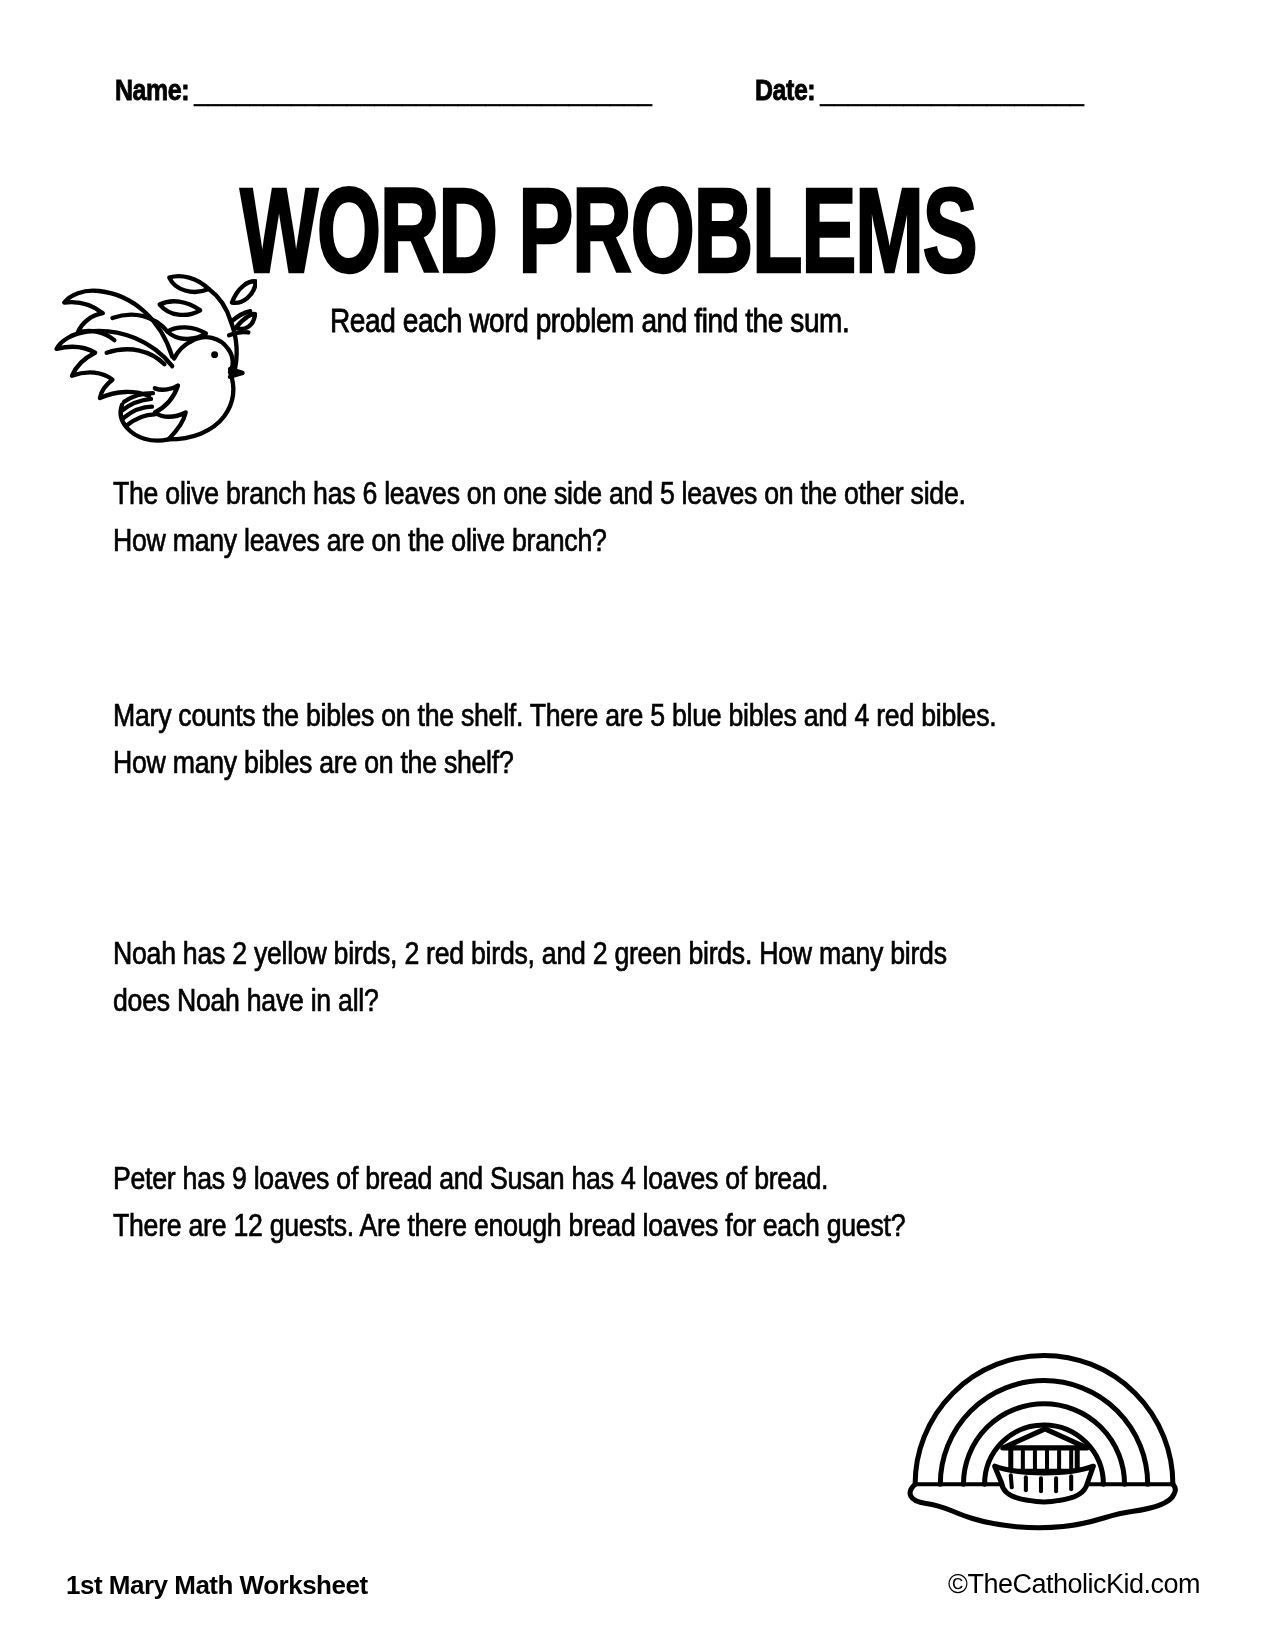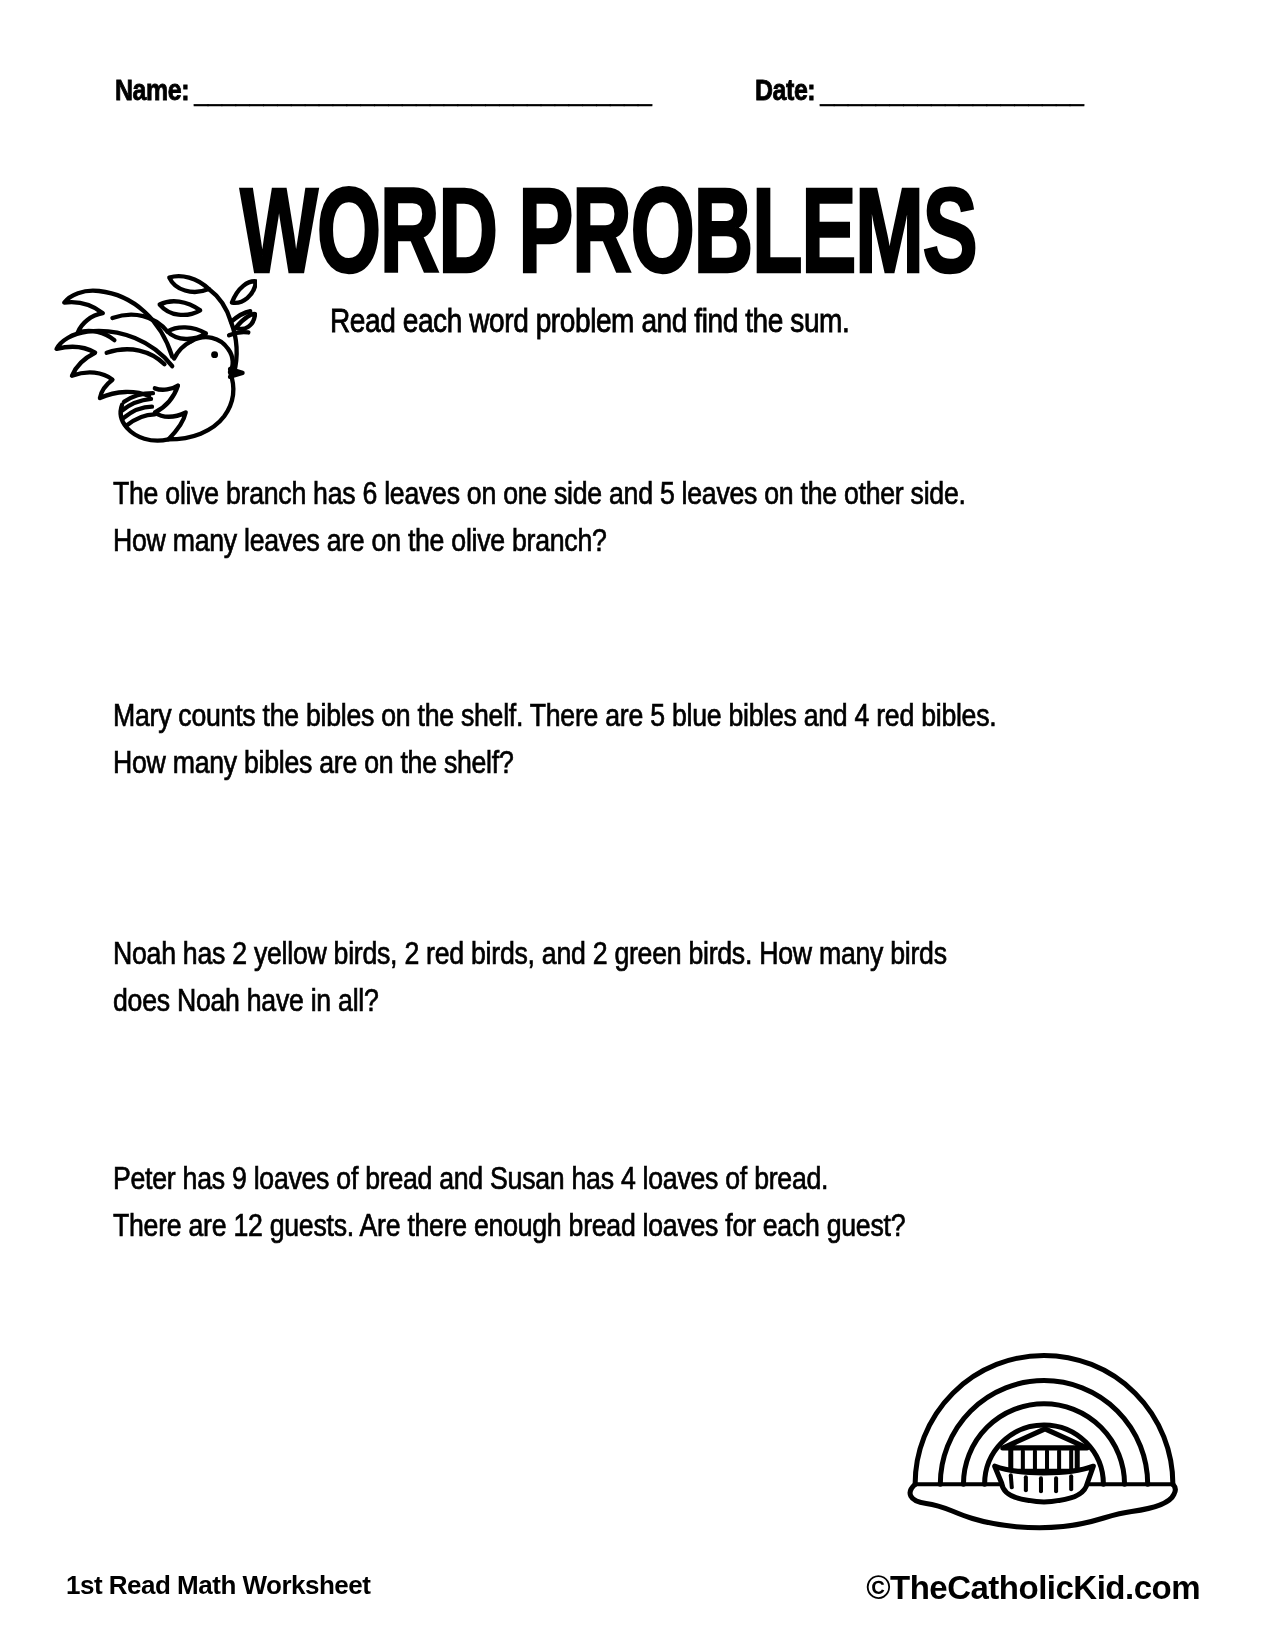--- a/index.html
+++ b/index.html
@@ -37,21 +37,21 @@
   }
   .problem{
     font-size:31px;line-height:47px;font-weight:400;letter-spacing:-0.3px;
     -webkit-text-stroke:0.7px #000;
   }
   .problem div{white-space:nowrap;}
   .footer-left{
     font-size:26px;font-weight:700;letter-spacing:-0.5px;
   }
   .footer-right{
-    font-size:33px;font-weight:700;letter-spacing:-0.5px;
+    font-size:27px;font-weight:400;letter-spacing:-0.5px;
   }
   svg{display:block;}
 </style>
 </head>
 <body>
 
 <div class="abs cond nowrap" style="left:115px;top:74px;">
   <span class="hdr-label">Name:</span><span class="hdr-line">_________________________________</span>
 </div>
 <div class="abs cond nowrap" style="left:755px;top:74px;">
@@ -143,14 +143,14 @@
       <path d="M127,133 L127,146"></path>
       <path d="M142,134 L142,147"></path>
       <path d="M157,134 L157,147"></path>
       <path d="M172,132 L172,145"></path>
     </g>
   </g>
 
   <path d="M17,140 C8,148 11,157 28,159 C46,161 54,168 74,174 C100,182 134,185 164,182 C196,179 208,170 232,167 C254,164 270,159 274,150 C277,145 275,142 273,140" fill="none" stroke="#000" stroke-width="5" stroke-linecap="round"></path>
 </svg>
 
-<div class="abs footer-left" style="left:66px;top:1570px;">1st Read Math Worksheet</div>
+<div class="abs footer-left" style="left:66px;top:1570px;">1st Mary Math Worksheet</div>
 <div class="abs footer-right" style="right:75px;top:1569px;">©TheCatholicKid.com</div>
 
 </body></html>

